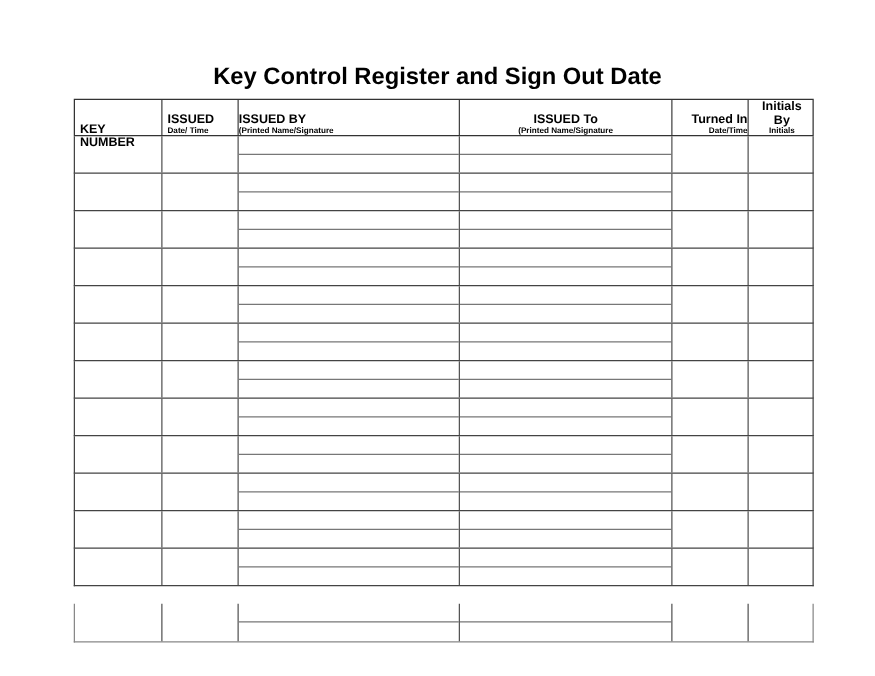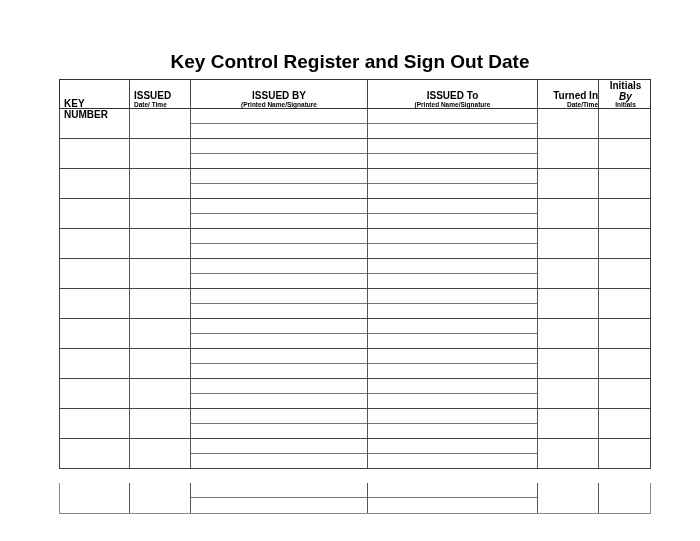--- a/index.html
+++ b/index.html
@@ -24,35 +24,35 @@
 
 <div class="tbl">
   <div class="hdr">
     <div class="hcell" style="left:0;width:69px;">
       <div class="hmain" style="position:absolute;left:4px;top:18px;">KEY NUMBER</div>
     </div>
     <div class="hcell" style="left:69px;width:61px;">
       <div class="hmain" style="position:absolute;left:4px;top:10px;">ISSUED</div>
       <div class="hsub" style="position:absolute;left:4px;top:21px;">Date/ Time</div>
     </div>
-    <div class="hcell" style="left:130px;width:177px;text-align:center;">
+    <div class="hcell" style="left:130px;width:177px;">
       <div class="hmain" style="position:absolute;left:0;right:0;top:10px;">ISSUED BY</div>
       <div class="hsub" style="position:absolute;left:0;right:0;top:21px;">(Printed Name/Signature</div>
     </div>
     <div class="hcell" style="left:307px;width:170px;text-align:center;">
       <div class="hmain" style="position:absolute;left:0;right:0;top:10px;">ISSUED To</div>
       <div class="hsub" style="position:absolute;left:0;right:0;top:21px;">(Printed Name/Signature</div>
     </div>
     <div class="hcell" style="left:477px;width:61px;text-align:right;">
       <div class="hmain" style="position:absolute;left:0;right:0;top:10px;">Turned In</div>
       <div class="hsub" style="position:absolute;left:0;right:0;top:21px;">Date/Time</div>
     </div>
     <div class="hcell" style="left:538px;width:54px;text-align:center;">
       <div class="hmain" style="position:absolute;left:0;right:0;top:0px;">Initials</div>
-      <div class="hmain" style="position:absolute;left:0;right:0;top:11px;font-style:italic;">By</div>
+      <div class="hmain" style="position:absolute;left:0;right:0;top:11px;">By</div>
       <div class="hsub" style="position:absolute;left:0;right:0;top:21px;">Initials</div>
     </div>
   </div>
   <div id="rows">
       <div class="row">
         <div class="cell" style="left: 0px; width: 69px;"></div>
         <div class="cell" style="left: 69px; width: 61px;"></div>
         <div class="cell" style="left: 130px; width: 177px;">
           <div class="split"></div>
         </div>

